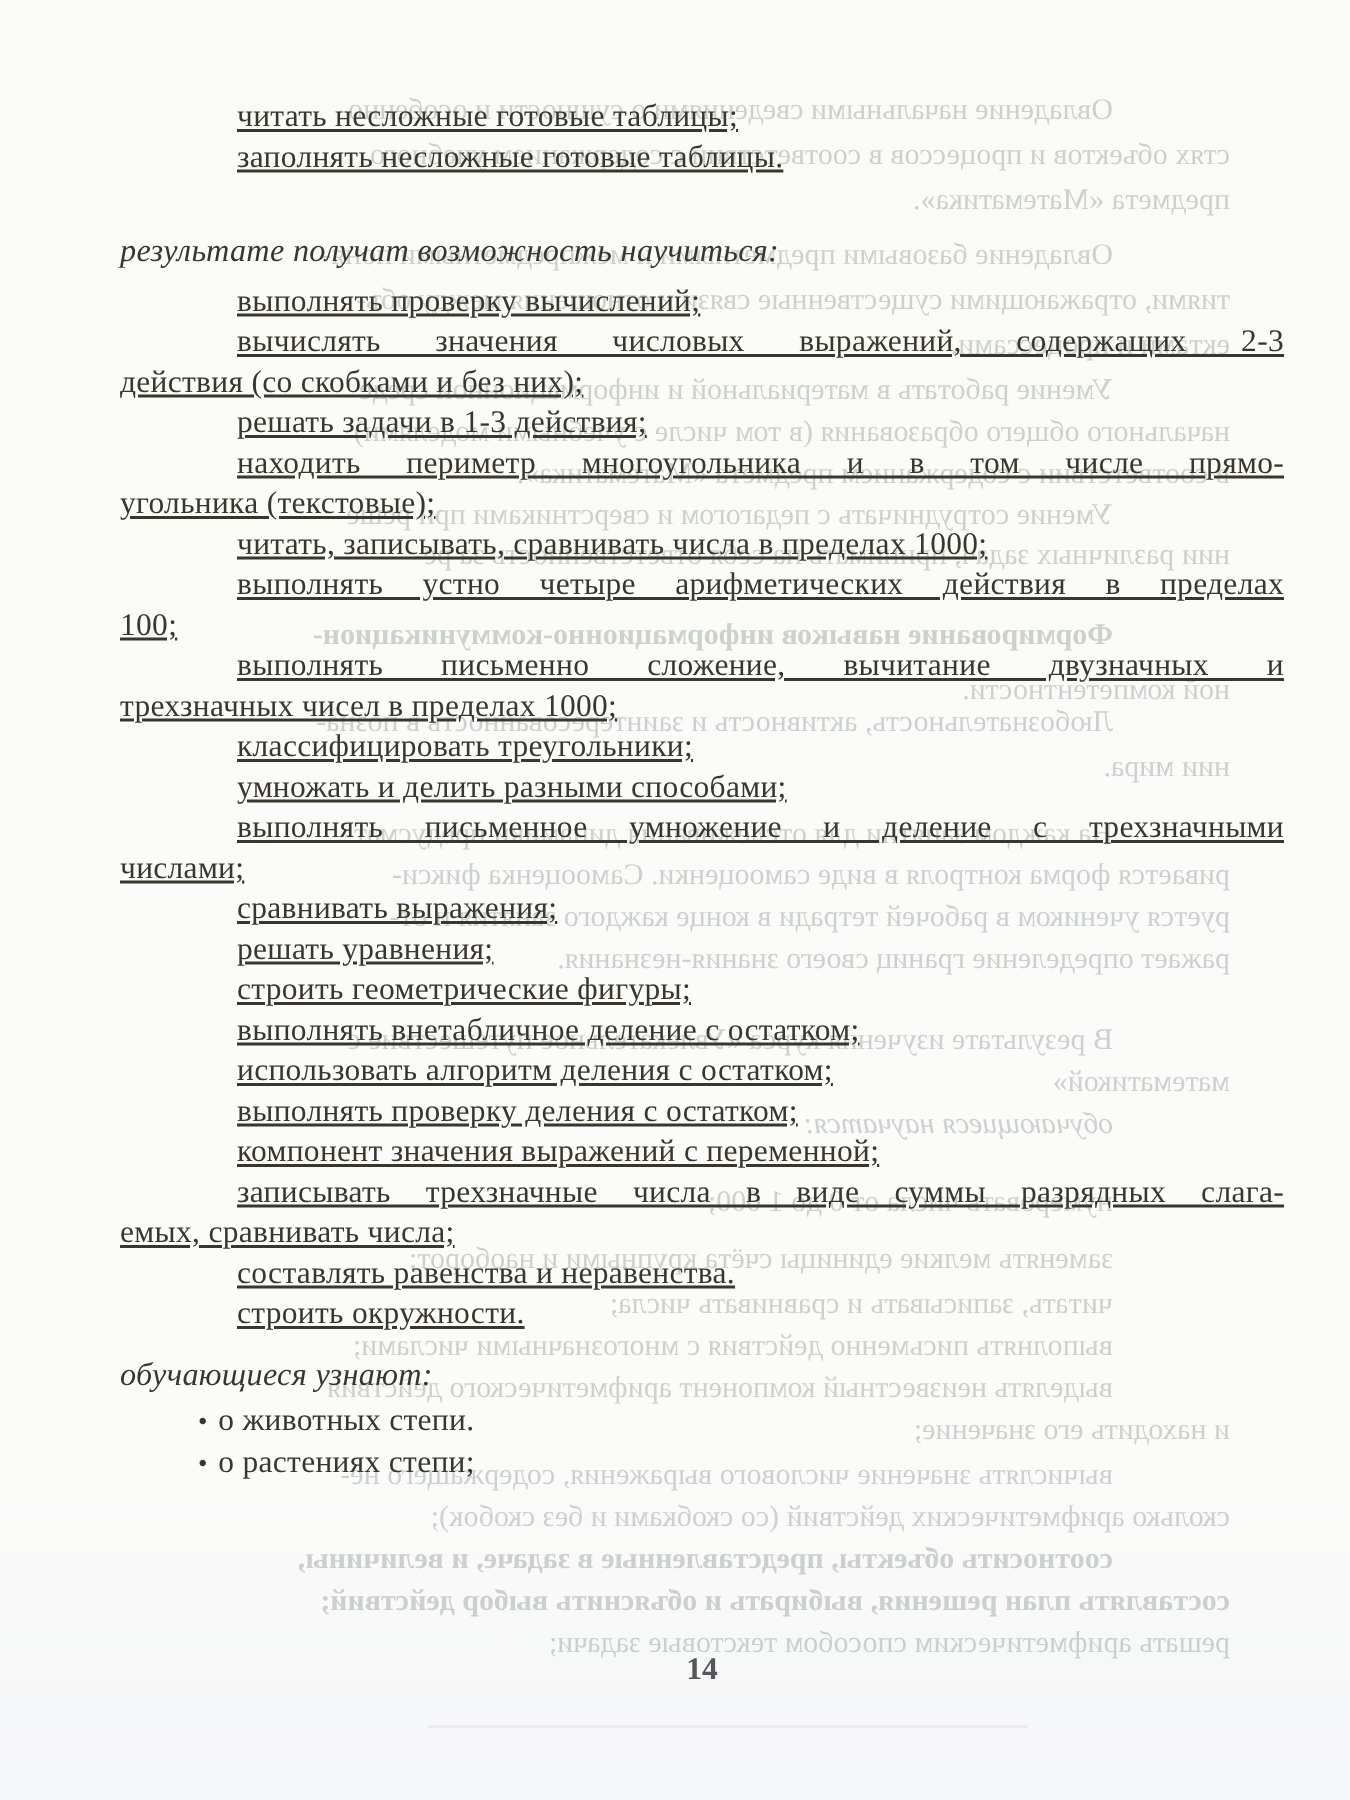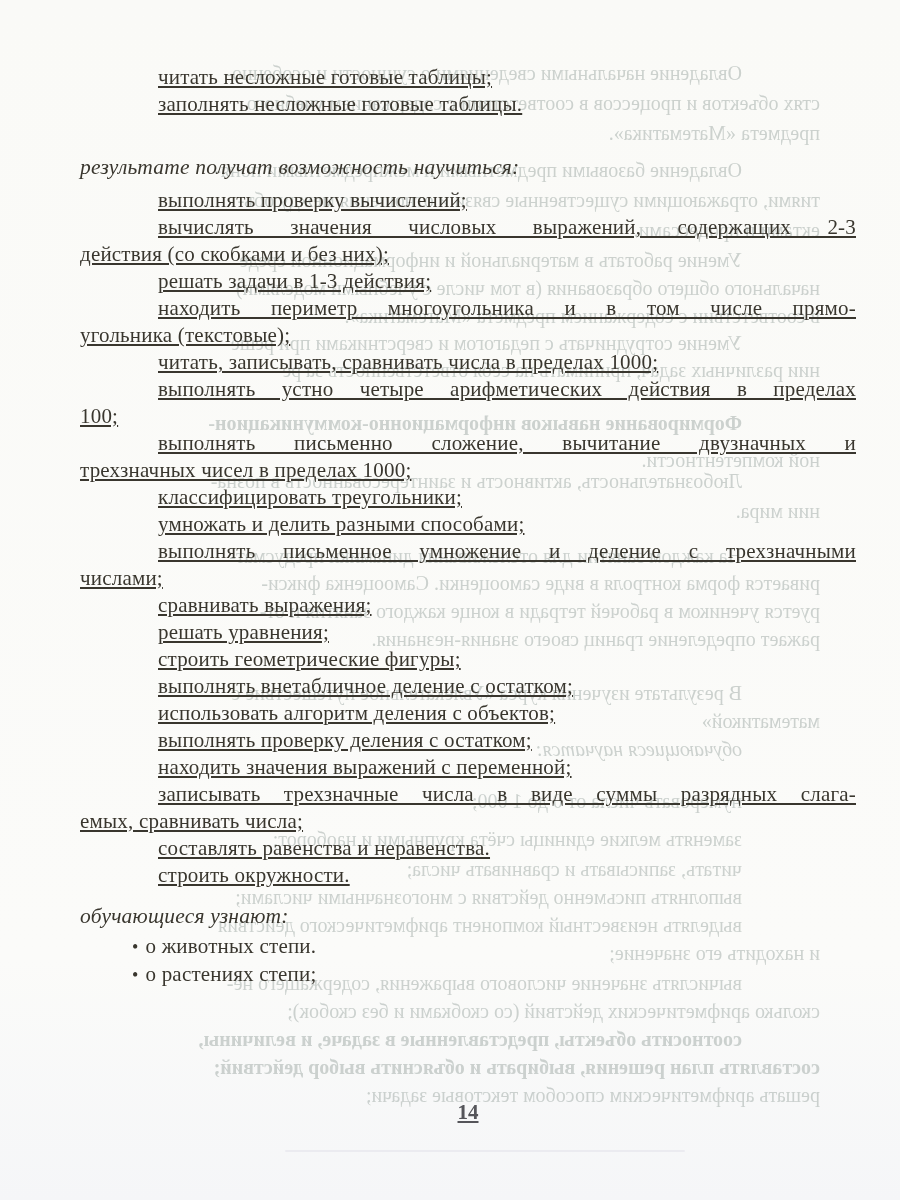--- a/index.html
+++ b/index.html
@@ -36,21 +36,21 @@
   .line.just{text-align:justify;text-align-last:justify;}
   .heading{margin-top:36px;margin-bottom:6px;font-size:21.5px;}
   .heading .it{font-style:italic;}
   .heading .bit{font-style:italic;font-weight:normal;}
   .heading.h2{margin-top:14px;margin-bottom:3px;}
   .bullet{padding-left:52px;min-height:27px;}
   .bullet .dot{margin-right:7px;font-size:18px;}
 
   .pageno{
     position:absolute;top:1100px;left:80px;width:776px;
-    text-align:center;font-size:21px;font-weight:600;color:#55555a;text-decoration:underline;
+    text-align:center;font-size:21px;font-weight:600;color:#55555a;
   }
   .scanline{
     position:absolute;top:1150px;left:285px;width:400px;height:2px;
     background:#e9e9ef;border-radius:1px;opacity:.85;
   }
 </style>
 </head>
 <body>
 
 <div class="page">
@@ -115,23 +115,23 @@
         <div class="line ind just">выполнять письменно сложение, вычитание двузначных и</div>
         <div class="line">трехзначных чисел в пределах 1000;</div>
         <div class="line ind">классифицировать треугольники;</div>
         <div class="line ind">умножать и делить разными способами;</div>
         <div class="line ind just">выполнять письменное умножение и деление с трехзначными</div>
         <div class="line">числами;</div>
         <div class="line ind">сравнивать выражения;</div>
         <div class="line ind">решать уравнения;</div>
         <div class="line ind">строить геометрические фигуры;</div>
         <div class="line ind">выполнять внетабличное деление с остатком;</div>
-        <div class="line ind">использовать алгоритм деления с объектов;</div>
+        <div class="line ind">использовать алгоритм деления с остатком;</div>
         <div class="line ind">выполнять проверку деления с остатком;</div>
-        <div class="line ind">находить значения выражений с переменной;</div>
+        <div class="line ind">компонент значения выражений с переменной;</div>
         <div class="line ind just">записывать трехзначные числа в виде суммы разрядных слага-</div>
         <div class="line">емых, сравнивать числа;</div>
         <div class="line ind">составлять равенства и неравенства.</div>
         <div class="line ind">строить окружности.</div>
       </div>
 
     <div class="heading h2">
       <span class="it">обучающиеся</span>
       <span class="bit">узнают:</span>
     </div>

